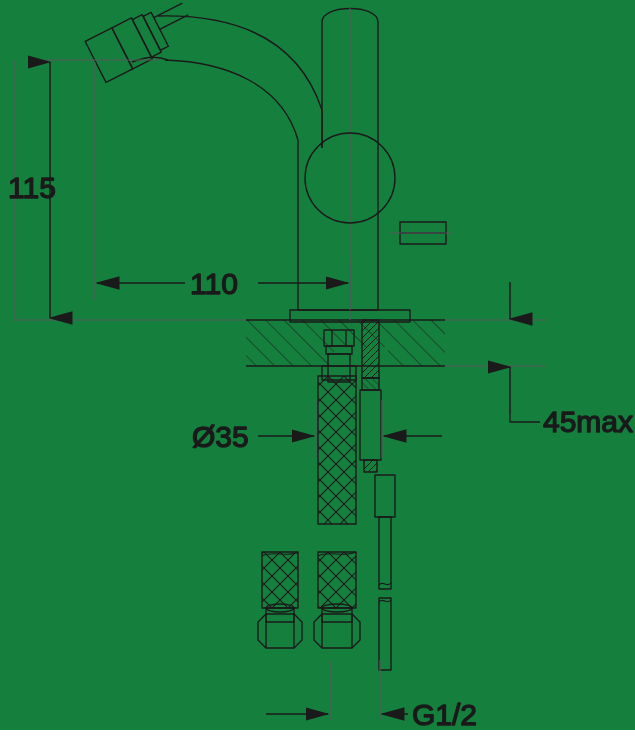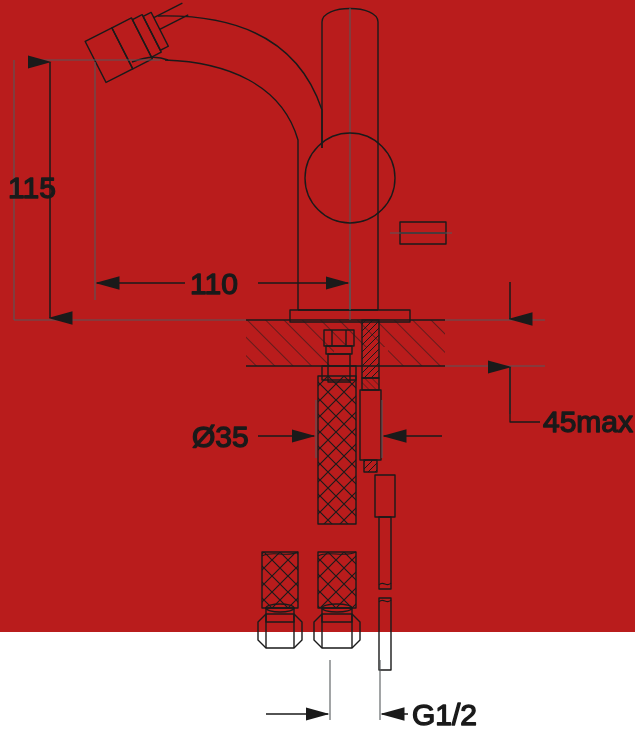--- a/index.html
+++ b/index.html
@@ -1,18 +1,18 @@
 <!DOCTYPE html>
 <html><head>
 <meta charset="utf-8">
 <style>
   html,body{margin:0;padding:0;background:#ffffff;}
   body{width:635px;height:750px;overflow:hidden;
        font-family:"Liberation Sans",sans-serif;}
-  #stage{position:relative;width:635px;height:632px;background:#b91c1c;}
+  #stage{position:relative;width:635px;height:730px;background:#15803d;}
   #stage svg{display:block;}
   .dimtext{font-family:"Liberation Sans",sans-serif;font-size:30px;fill:#1a1a1a;}
 </style>
 </head>
 <body>
 
 <div id="stage">
 <svg width="635" height="750" viewBox="0 0 635 750" shape-rendering="geometricPrecision">
   <defs>
     <pattern id="hatch45" width="13" height="13" patternUnits="userSpaceOnUse" patternTransform="rotate(-45)">

